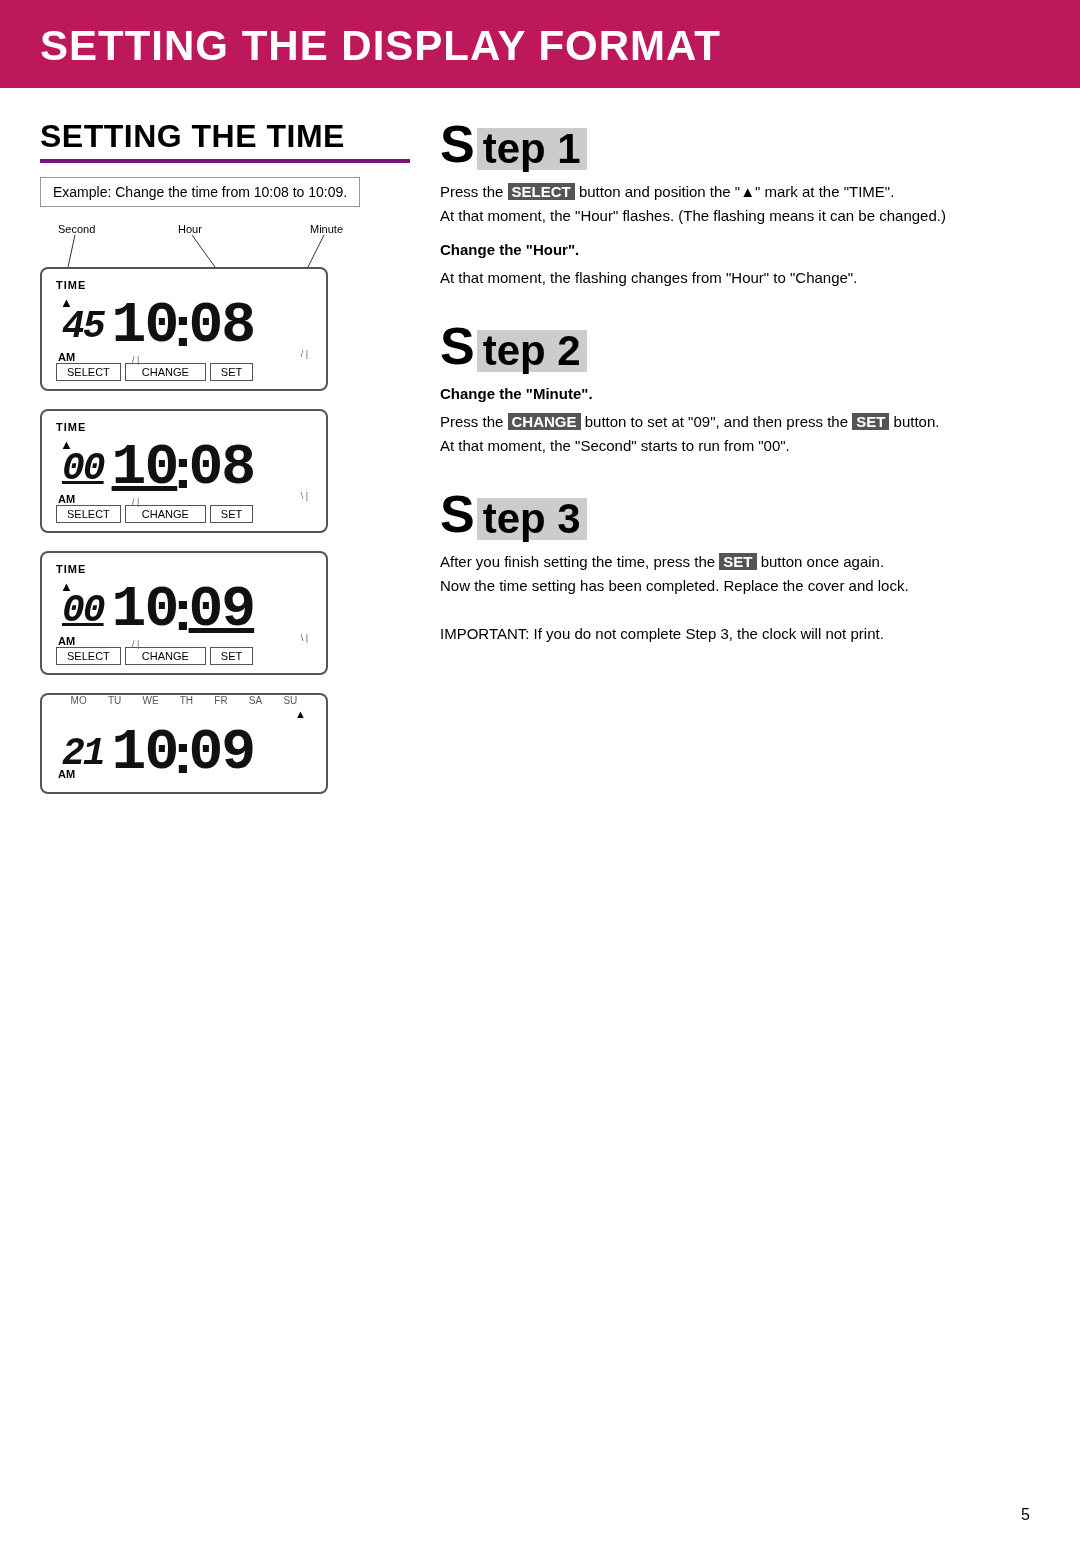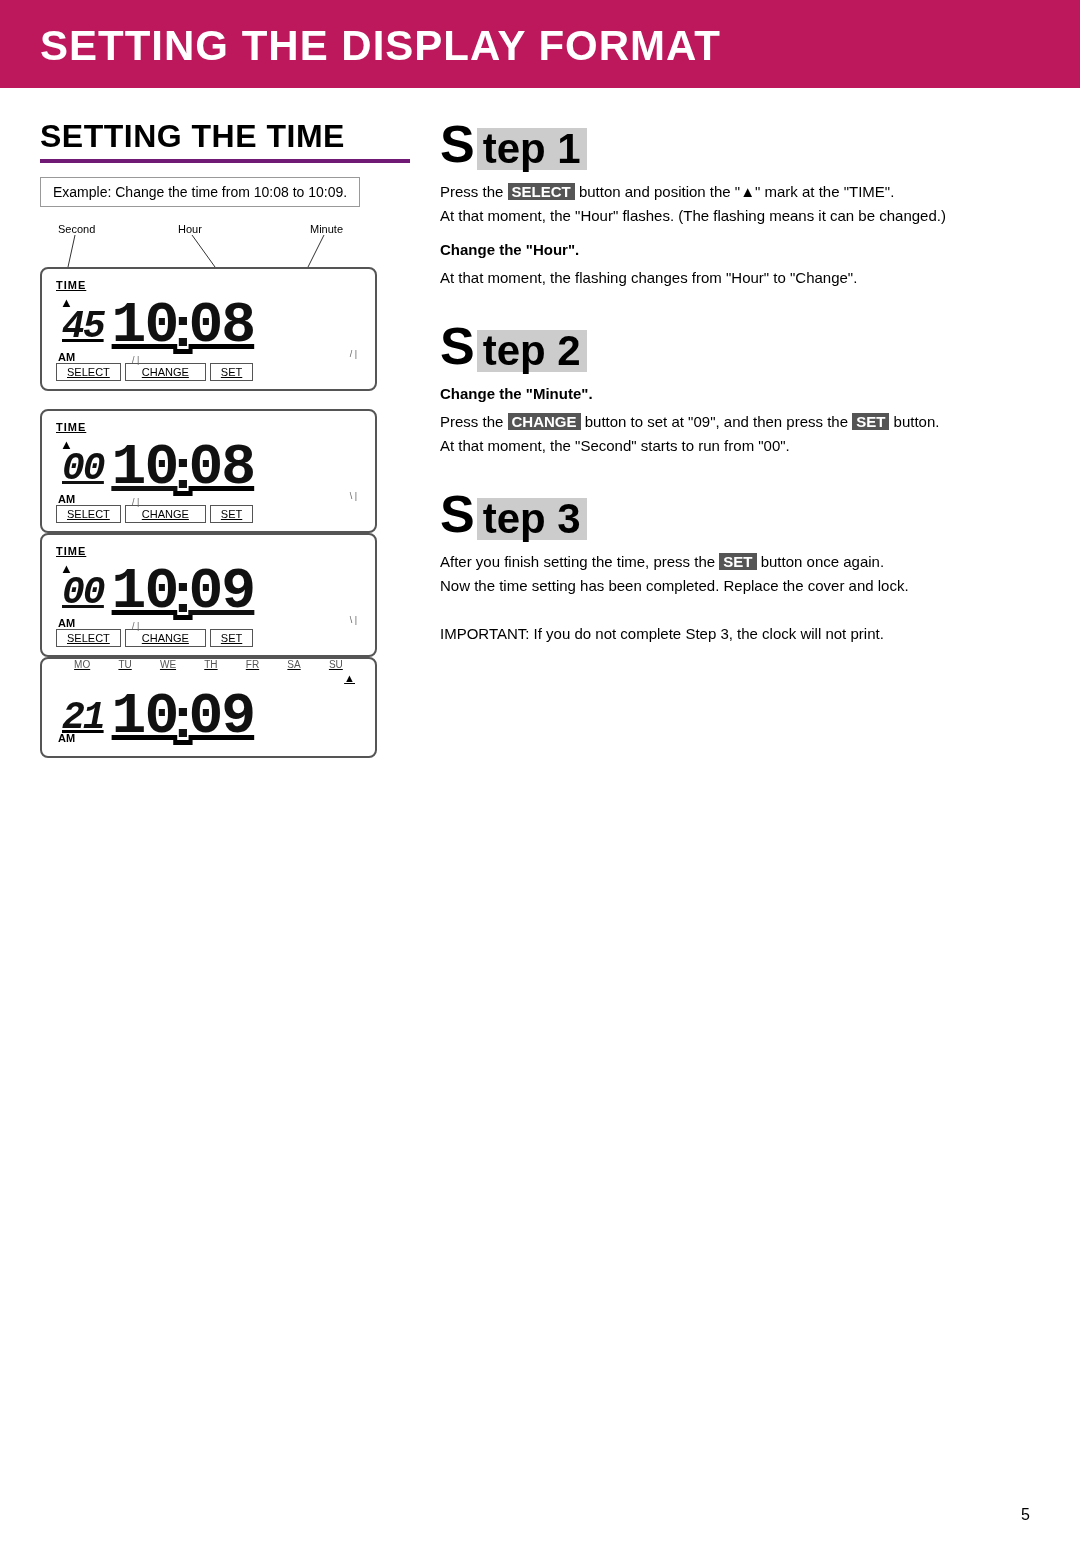--- a/index.html
+++ b/index.html
@@ -64,24 +64,24 @@
       padding: 6px 12px;
       margin-bottom: 20px;
       display: inline-block;
     }
 
     
     .clock-panel {
       border: 2px solid #555;
       border-radius: 8px;
       background: #fff;
+      margin-bottom: 18px;
       padding: 10px 14px 8px 14px;
       position: relative;
-      width: 337px;
-      text-decoration: underline;
+      width: 288px;
     }
 
     .clock-panel .panel-label {
       font-size: 11px;
       font-weight: bold;
       letter-spacing: 1px;
       margin-bottom: 2px;
     }
 
     .clock-display-row {

